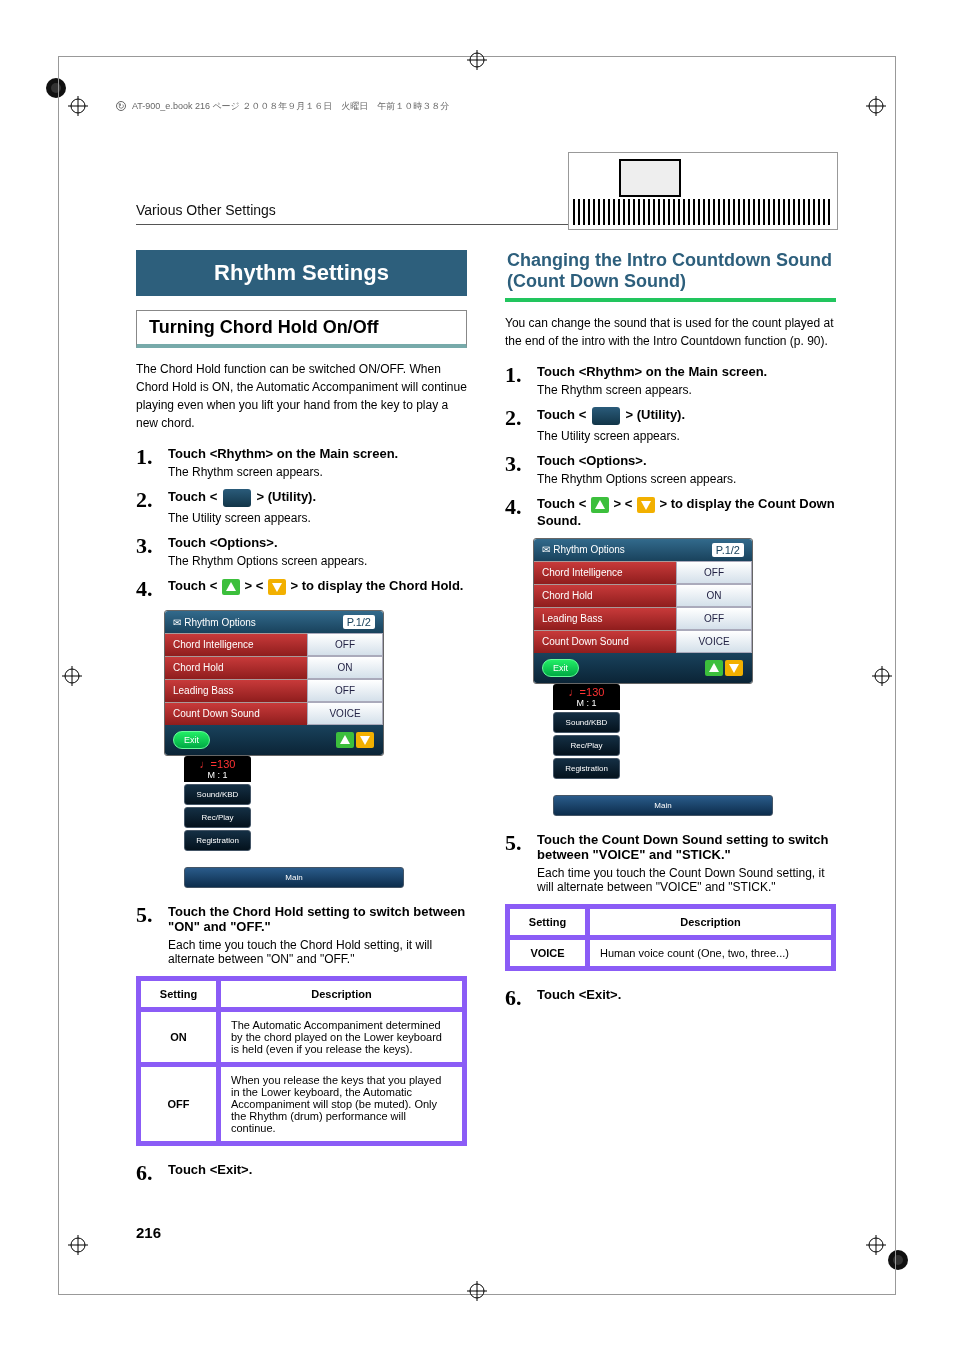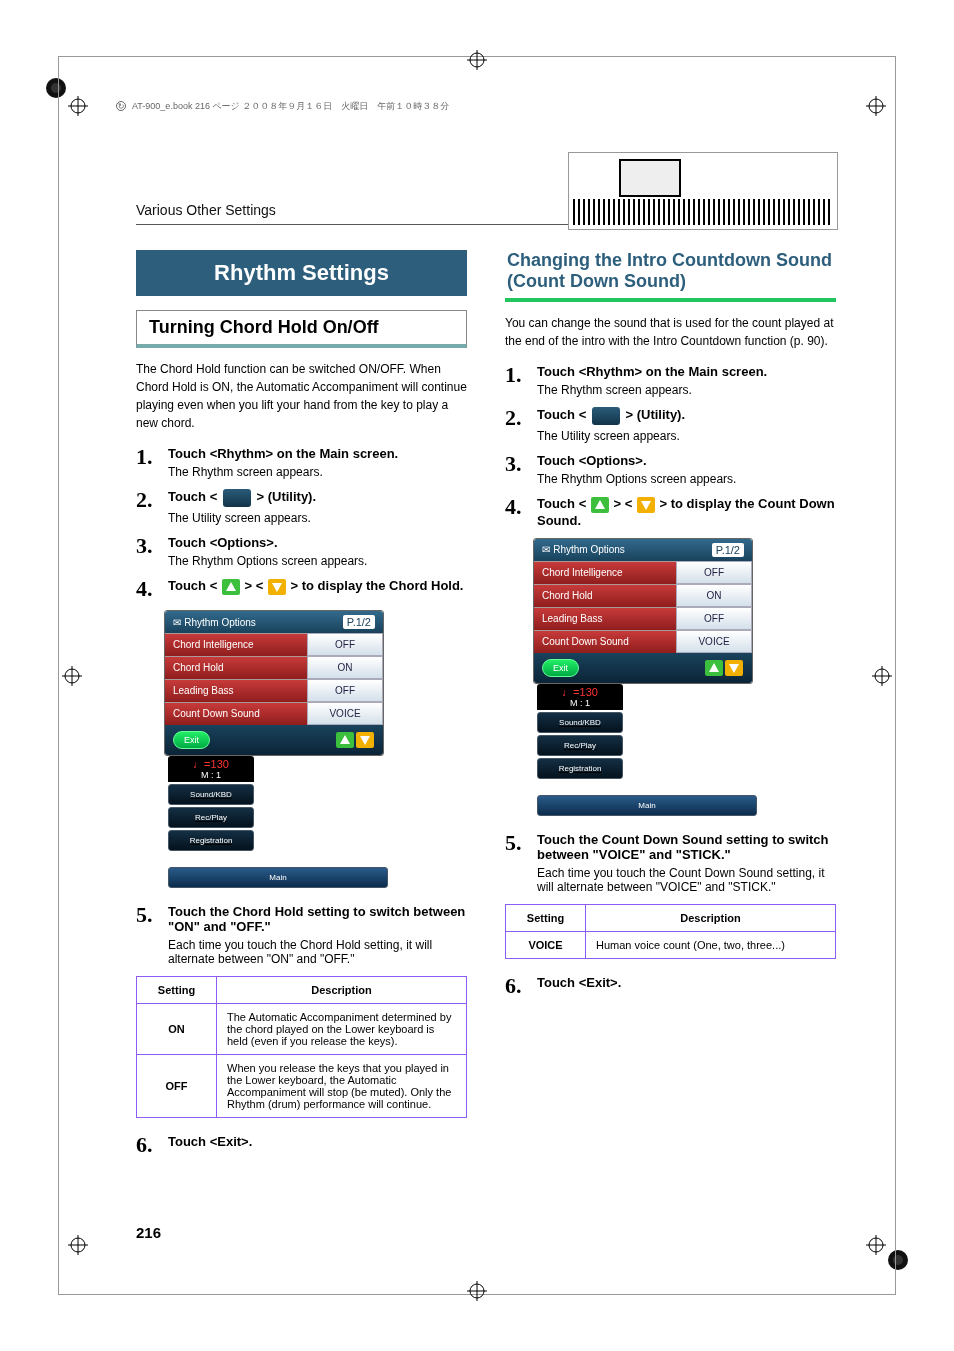--- a/index.html
+++ b/index.html
@@ -151,21 +151,21 @@
     margin: 8px 0 16px 28px;
     width: 302px;
   }
   .screenshot .box {
     border: 1px solid #666;
     background: linear-gradient(#e6eef4,#c8d8e4);
     border-radius: 3px;
     position: relative;
   }
   .screenshot .main { width: 220px; display: inline-block; vertical-align: top;}
-  .screenshot .side { width: 86px; display: inline-block; vertical-align: top; margin-left: 4px; text-decoration: underline;}
+  .screenshot .side { width: 67px; display: inline-block; vertical-align: top; margin-left: 20px;}
   .screenshot .title-bar {
     background: linear-gradient(#326a8c,#19425c);
     color: #fff;
     font-size: 10px;
     padding: 4px 8px;
     border-radius: 3px 3px 0 0;
     display: flex;
     justify-content: space-between;
     align-items: center;
   }
@@ -233,21 +233,21 @@
     background: linear-gradient(#2a5b8a,#0c2d4c);
     margin-top: 16px;
   }
   table.settings {
     border-collapse: collapse;
     width: 100%;
     font-size: 11px;
     margin: 8px 0 16px 0;
   }
   table.settings th, table.settings td {
-    border: 1px solid #8b5cf6;
+    border: 5px solid #8b5cf6;
     padding: 7px 10px;
     vertical-align: top;
   }
   table.settings th {
     background: #fff;
     font-weight: bold;
     text-align: center;
   }
   table.settings td.key {
     font-weight: bold;

